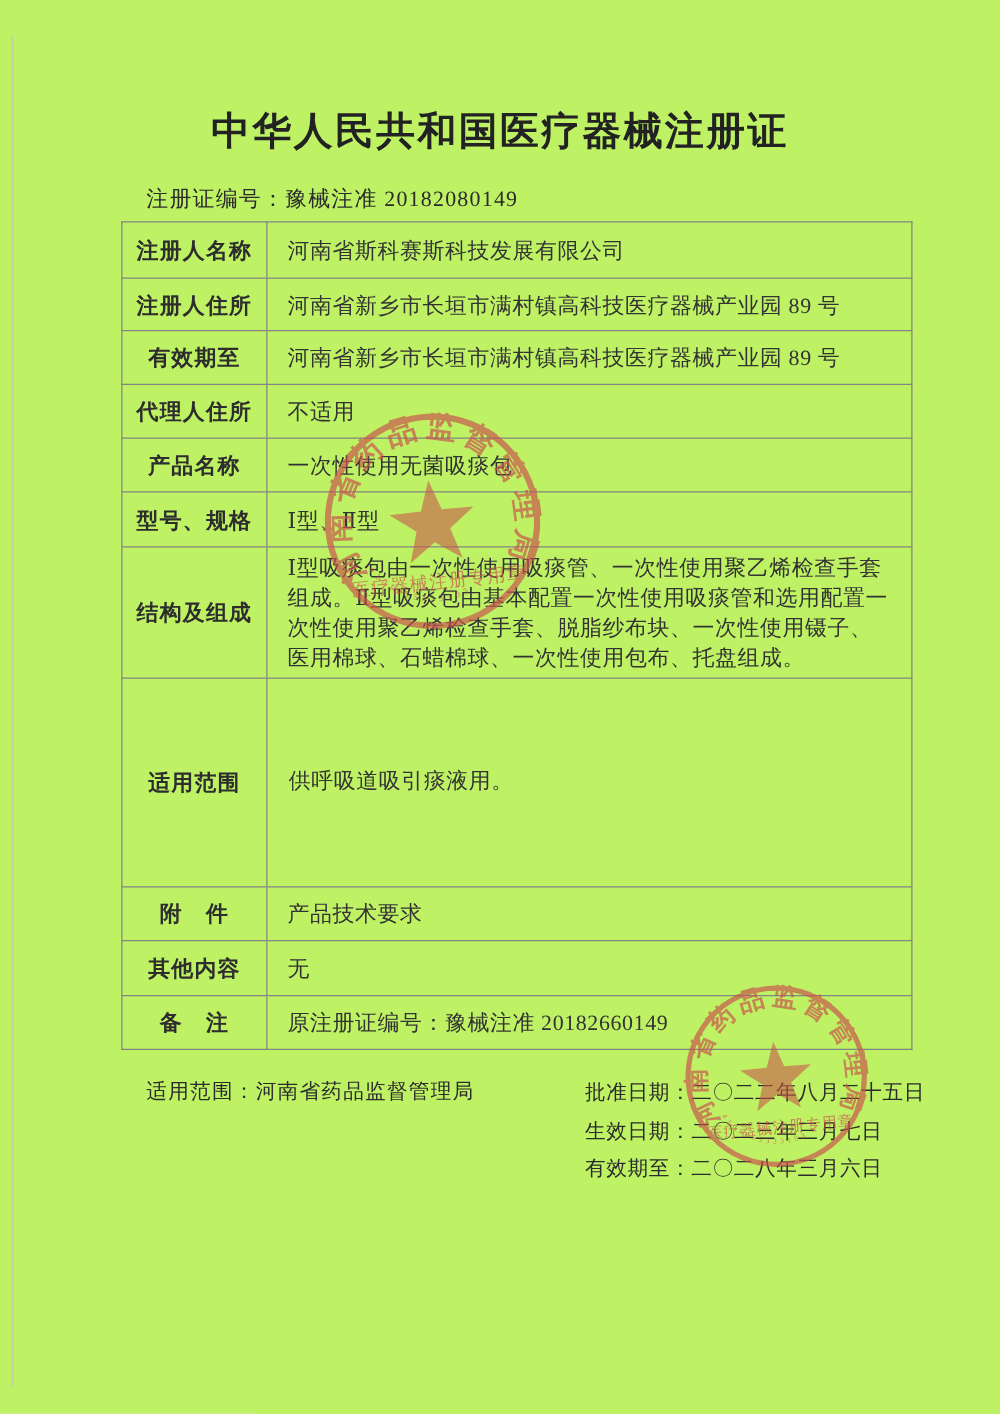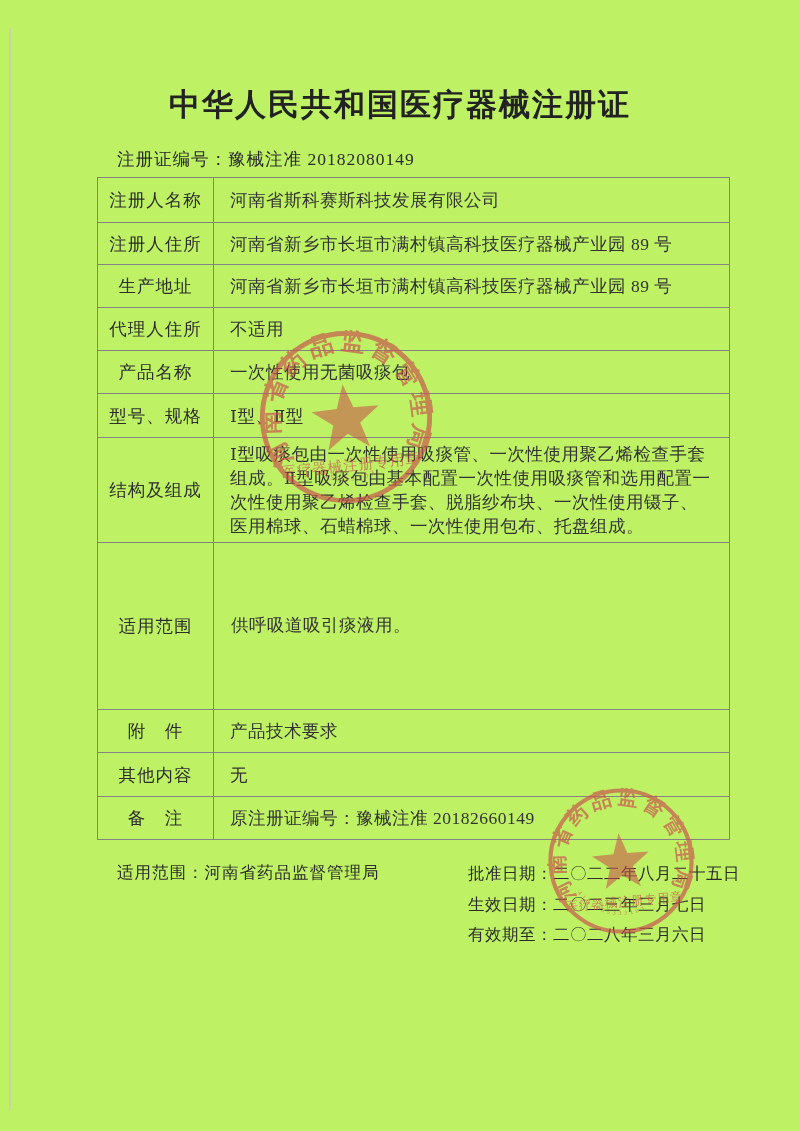--- a/index.html
+++ b/index.html
@@ -36,20 +36,21 @@
   }
   .cert-table td{
     border:1.6px solid #848484;
     font-size:17.5px;
     color:#333;
     vertical-align:middle;
   }
   .cert-table td.lbl{
     width:111px;text-align:center;letter-spacing:1px;color:#2d2d2d;
     padding:0 2px;
+    font-weight:bold;
   }
   .cert-table td.val{
     padding:4px 14px 4px 16px;letter-spacing:.5px;
   }
   .cert-table tr:nth-child(1){height:45px;}
   .cert-table tr:nth-child(2){height:42px;}
   .cert-table tr:nth-child(3){height:43px;}
   .cert-table tr:nth-child(4){height:43px;}
   .cert-table tr:nth-child(5){height:43px;}
   .cert-table tr:nth-child(6){height:44px;}
@@ -94,21 +95,21 @@
     <tbody>
       <tr>
         <td class="lbl">注册人名称</td>
         <td class="val">河南省斯科赛斯科技发展有限公司</td>
       </tr>
       <tr>
         <td class="lbl">注册人住所</td>
         <td class="val">河南省新乡市长垣市满村镇高科技医疗器械产业园 89 号</td>
       </tr>
       <tr>
-        <td class="lbl">生产地址</td>
+        <td class="lbl">有效期至</td>
         <td class="val">河南省新乡市长垣市满村镇高科技医疗器械产业园 89 号</td>
       </tr>
       <tr>
         <td class="lbl">代理人住所</td>
         <td class="val">不适用</td>
       </tr>
       <tr>
         <td class="lbl">产品名称</td>
         <td class="val">一次性使用无菌吸痰包</td>
       </tr>

